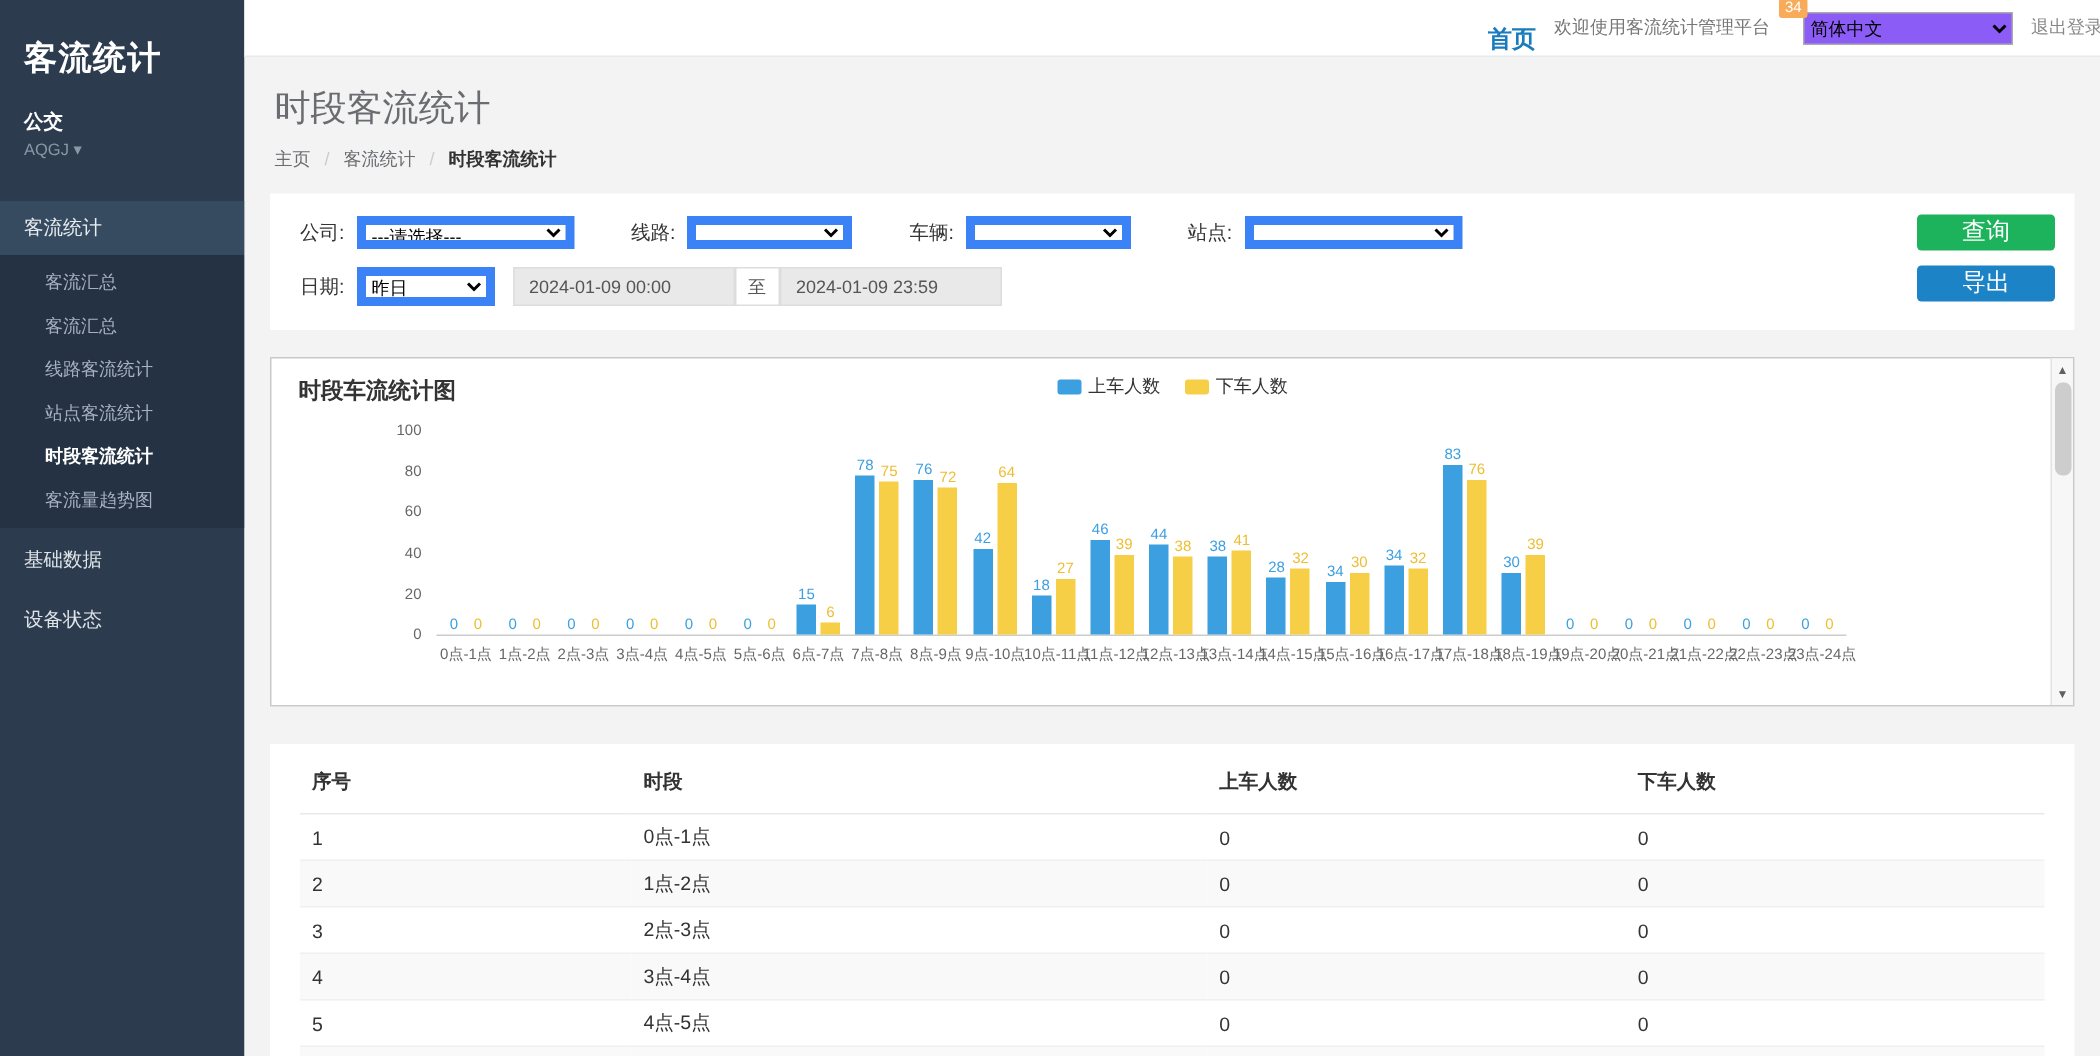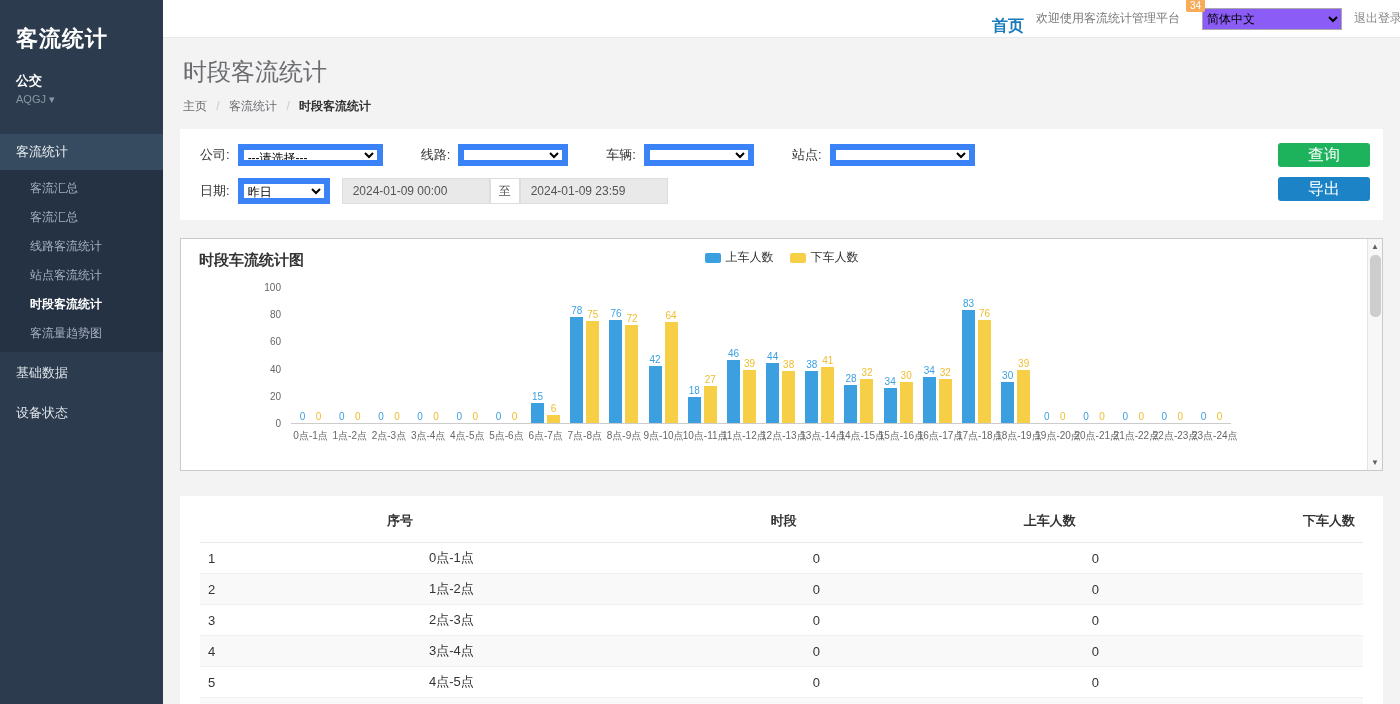--- a/index.html
+++ b/index.html
@@ -77,21 +77,21 @@
   .cat { flex:1; min-width:0; text-align:center; font-size:10px; color:#666; white-space:nowrap; margin-top:5px; }
   
   .vscroll { position:absolute; top:0; right:0; bottom:0; width:15px; background:#f7f7f7; border-left:1px solid #e3e3e3; }
   .vs-arrow { height:15px; text-align:center; font-size:8px; color:#606060; line-height:15px; cursor:pointer; }
   .vs-arrow.down { position:absolute; bottom:0; left:0; right:0; }
   .vs-thumb { position:absolute; top:16px; left:2px; width:11px; height:62px; background:#cdcdcd; border-radius:5px; cursor:pointer; }
 
   
   .table-card { background:#fff; margin-top:25px; padding:2px 20px 0; }
   table { width:100%; border-collapse:collapse; font-size:13px; }
-  th { text-align:right; padding:14px 8px 12px; border-bottom:1px solid #e7eaec; color:#333; font-weight:bold; }
+  th { text-align:left; padding:14px 8px 12px; border-bottom:1px solid #e7eaec; color:#333; font-weight:bold; }
   td { padding:6px 8px; border-bottom:1px solid #f0f0f0; color:#333; height:26px; }
   tbody tr:nth-child(even) { background:#f9f9f9; }
 </style>
 </head>
 <body>
 
 <div class="sidebar">
   <div class="brand">客流统计</div>
   <div class="org">
     <div class="org-name">公交</div>

